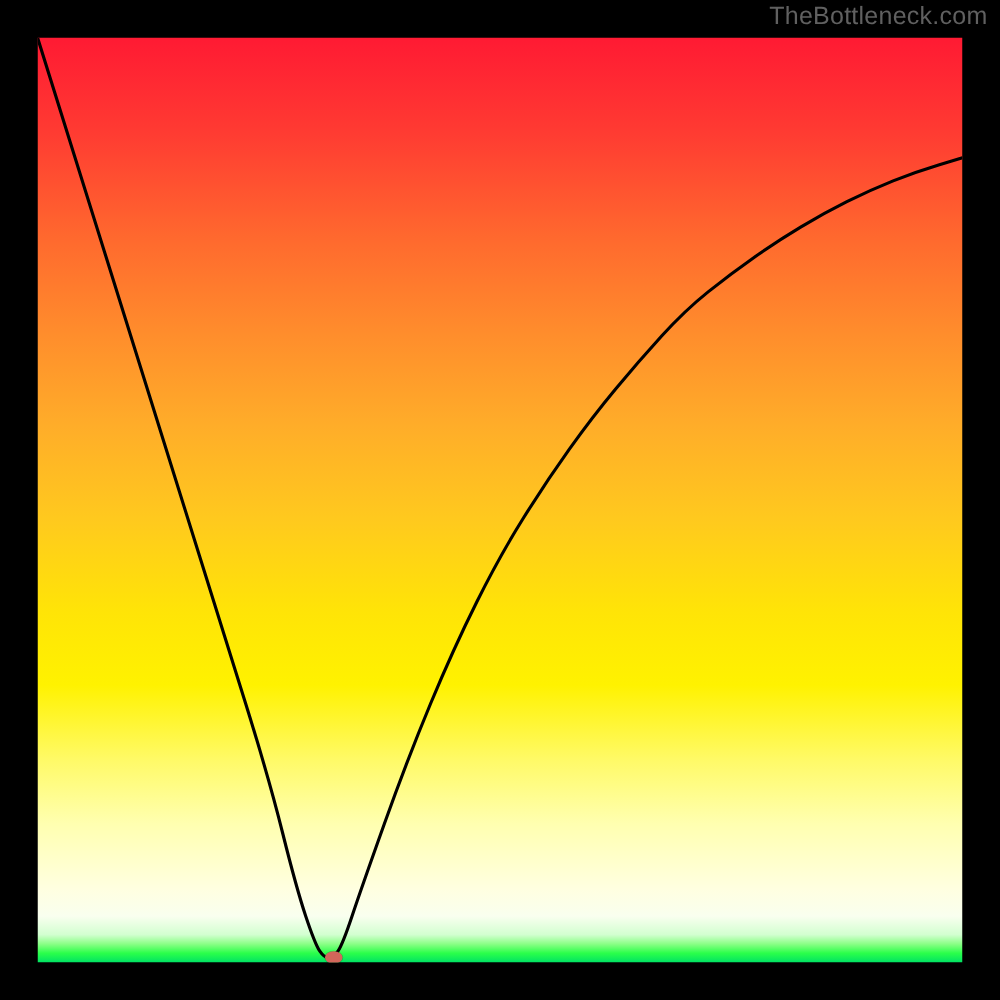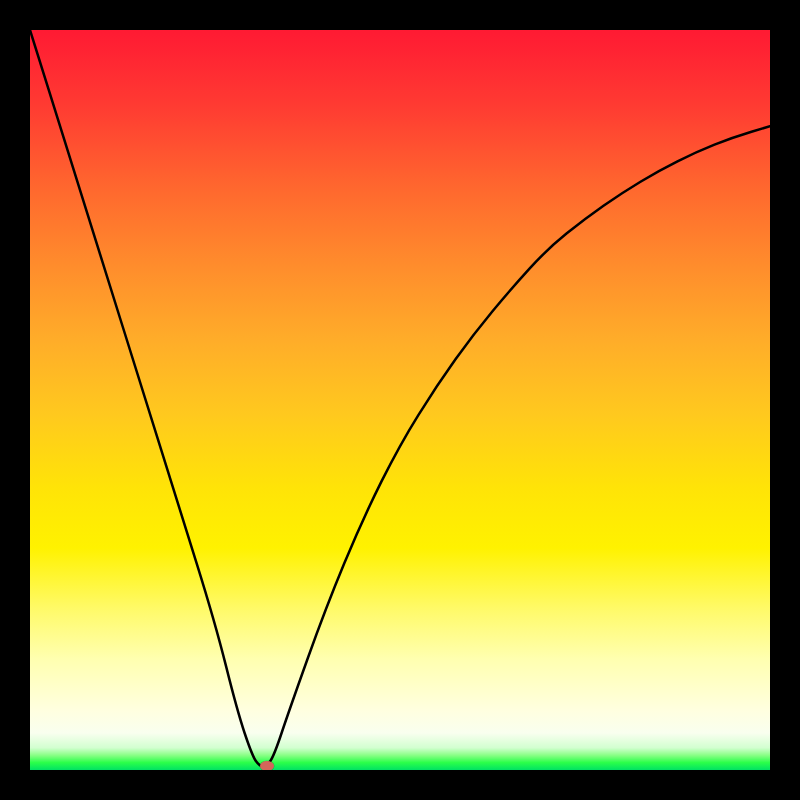--- a/index.html
+++ b/index.html
@@ -76,20 +76,21 @@
     border-radius: 50%;
     background: #d2665a;
     box-shadow: 0 0 0 0.5px rgba(0,0,0,0.2);
     transform: translate(-50%, -50%);
   }
 </style>
 </head>
 <body>
 
 <div class="frame">
+  <div class="watermark">TheBottleneck.com</div>
 
   <div class="plot-area">
     <div class="gradient-bg"></div>
 
     <svg class="curve-svg" viewBox="0 0 740 740" preserveAspectRatio="none">
       <path id="curve-path" d="M 0.00 0.00 Q 0.00 0.00 18.50 59.20 Q 37.00 118.40 55.50 177.60 Q 74.00 236.80 92.50 296.00 Q 111.00 355.20 129.50 414.40 Q 148.00 473.60 166.50 532.80 Q 185.00 592.00 196.10 636.40 Q 207.20 680.80 214.60 703.00 Q 222.00 725.20 225.70 730.75 Q 229.40 736.30 233.10 736.30 Q 236.80 736.30 240.50 730.75 Q 244.20 725.20 251.60 703.00 Q 259.00 680.80 277.50 629.00 Q 296.00 577.20 314.50 532.80 Q 333.00 488.40 351.50 451.40 Q 370.00 414.40 388.50 384.80 Q 407.00 355.20 425.50 329.30 Q 444.00 303.40 462.50 281.20 Q 481.00 259.00 499.50 238.65 Q 518.00 218.30 536.50 203.50 Q 555.00 188.70 573.50 175.75 Q 592.00 162.80 610.50 151.70 Q 629.00 140.60 647.50 131.35 Q 666.00 122.10 684.50 114.70 Q 703.00 107.30 721.50 101.75 T 740.00 96.20" fill="none" stroke="#000000" stroke-width="2.5" stroke-linejoin="round" stroke-linecap="round"></path>
     </svg>
 
     <div class="marker" id="marker" style="left: 236.8px; top: 736.3px; background: rgb(210, 102, 90);"></div>
   </div>

